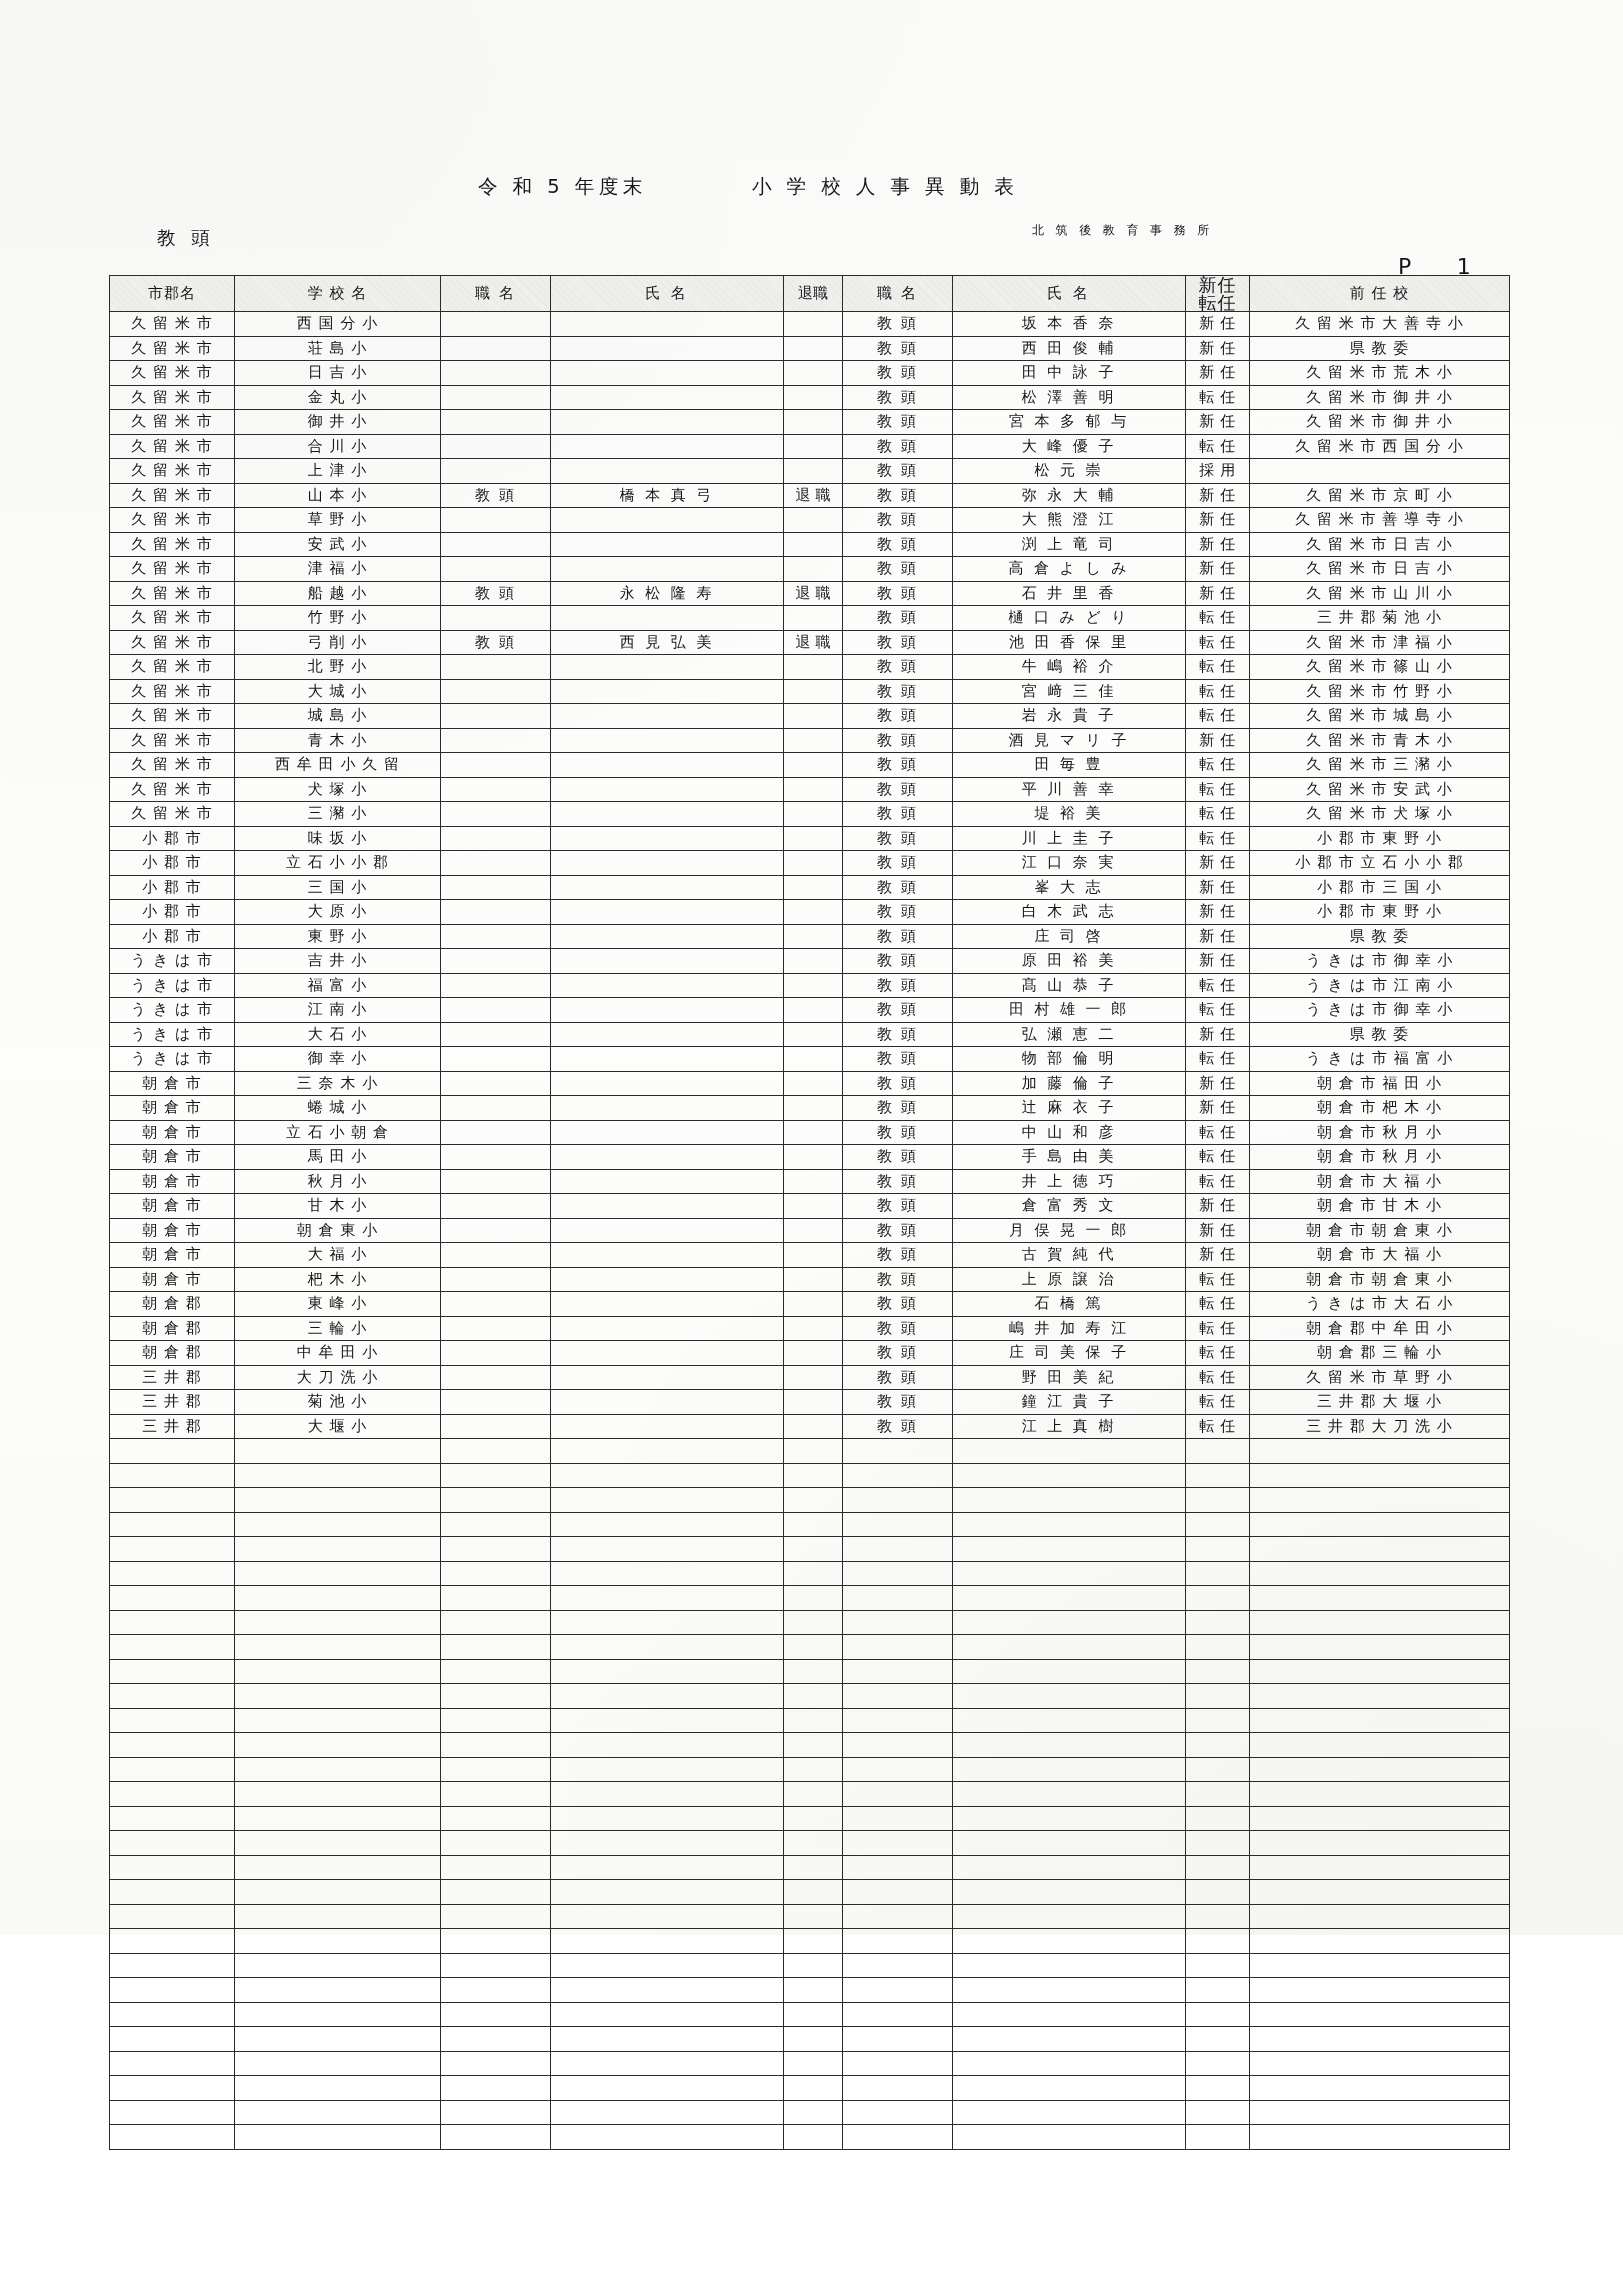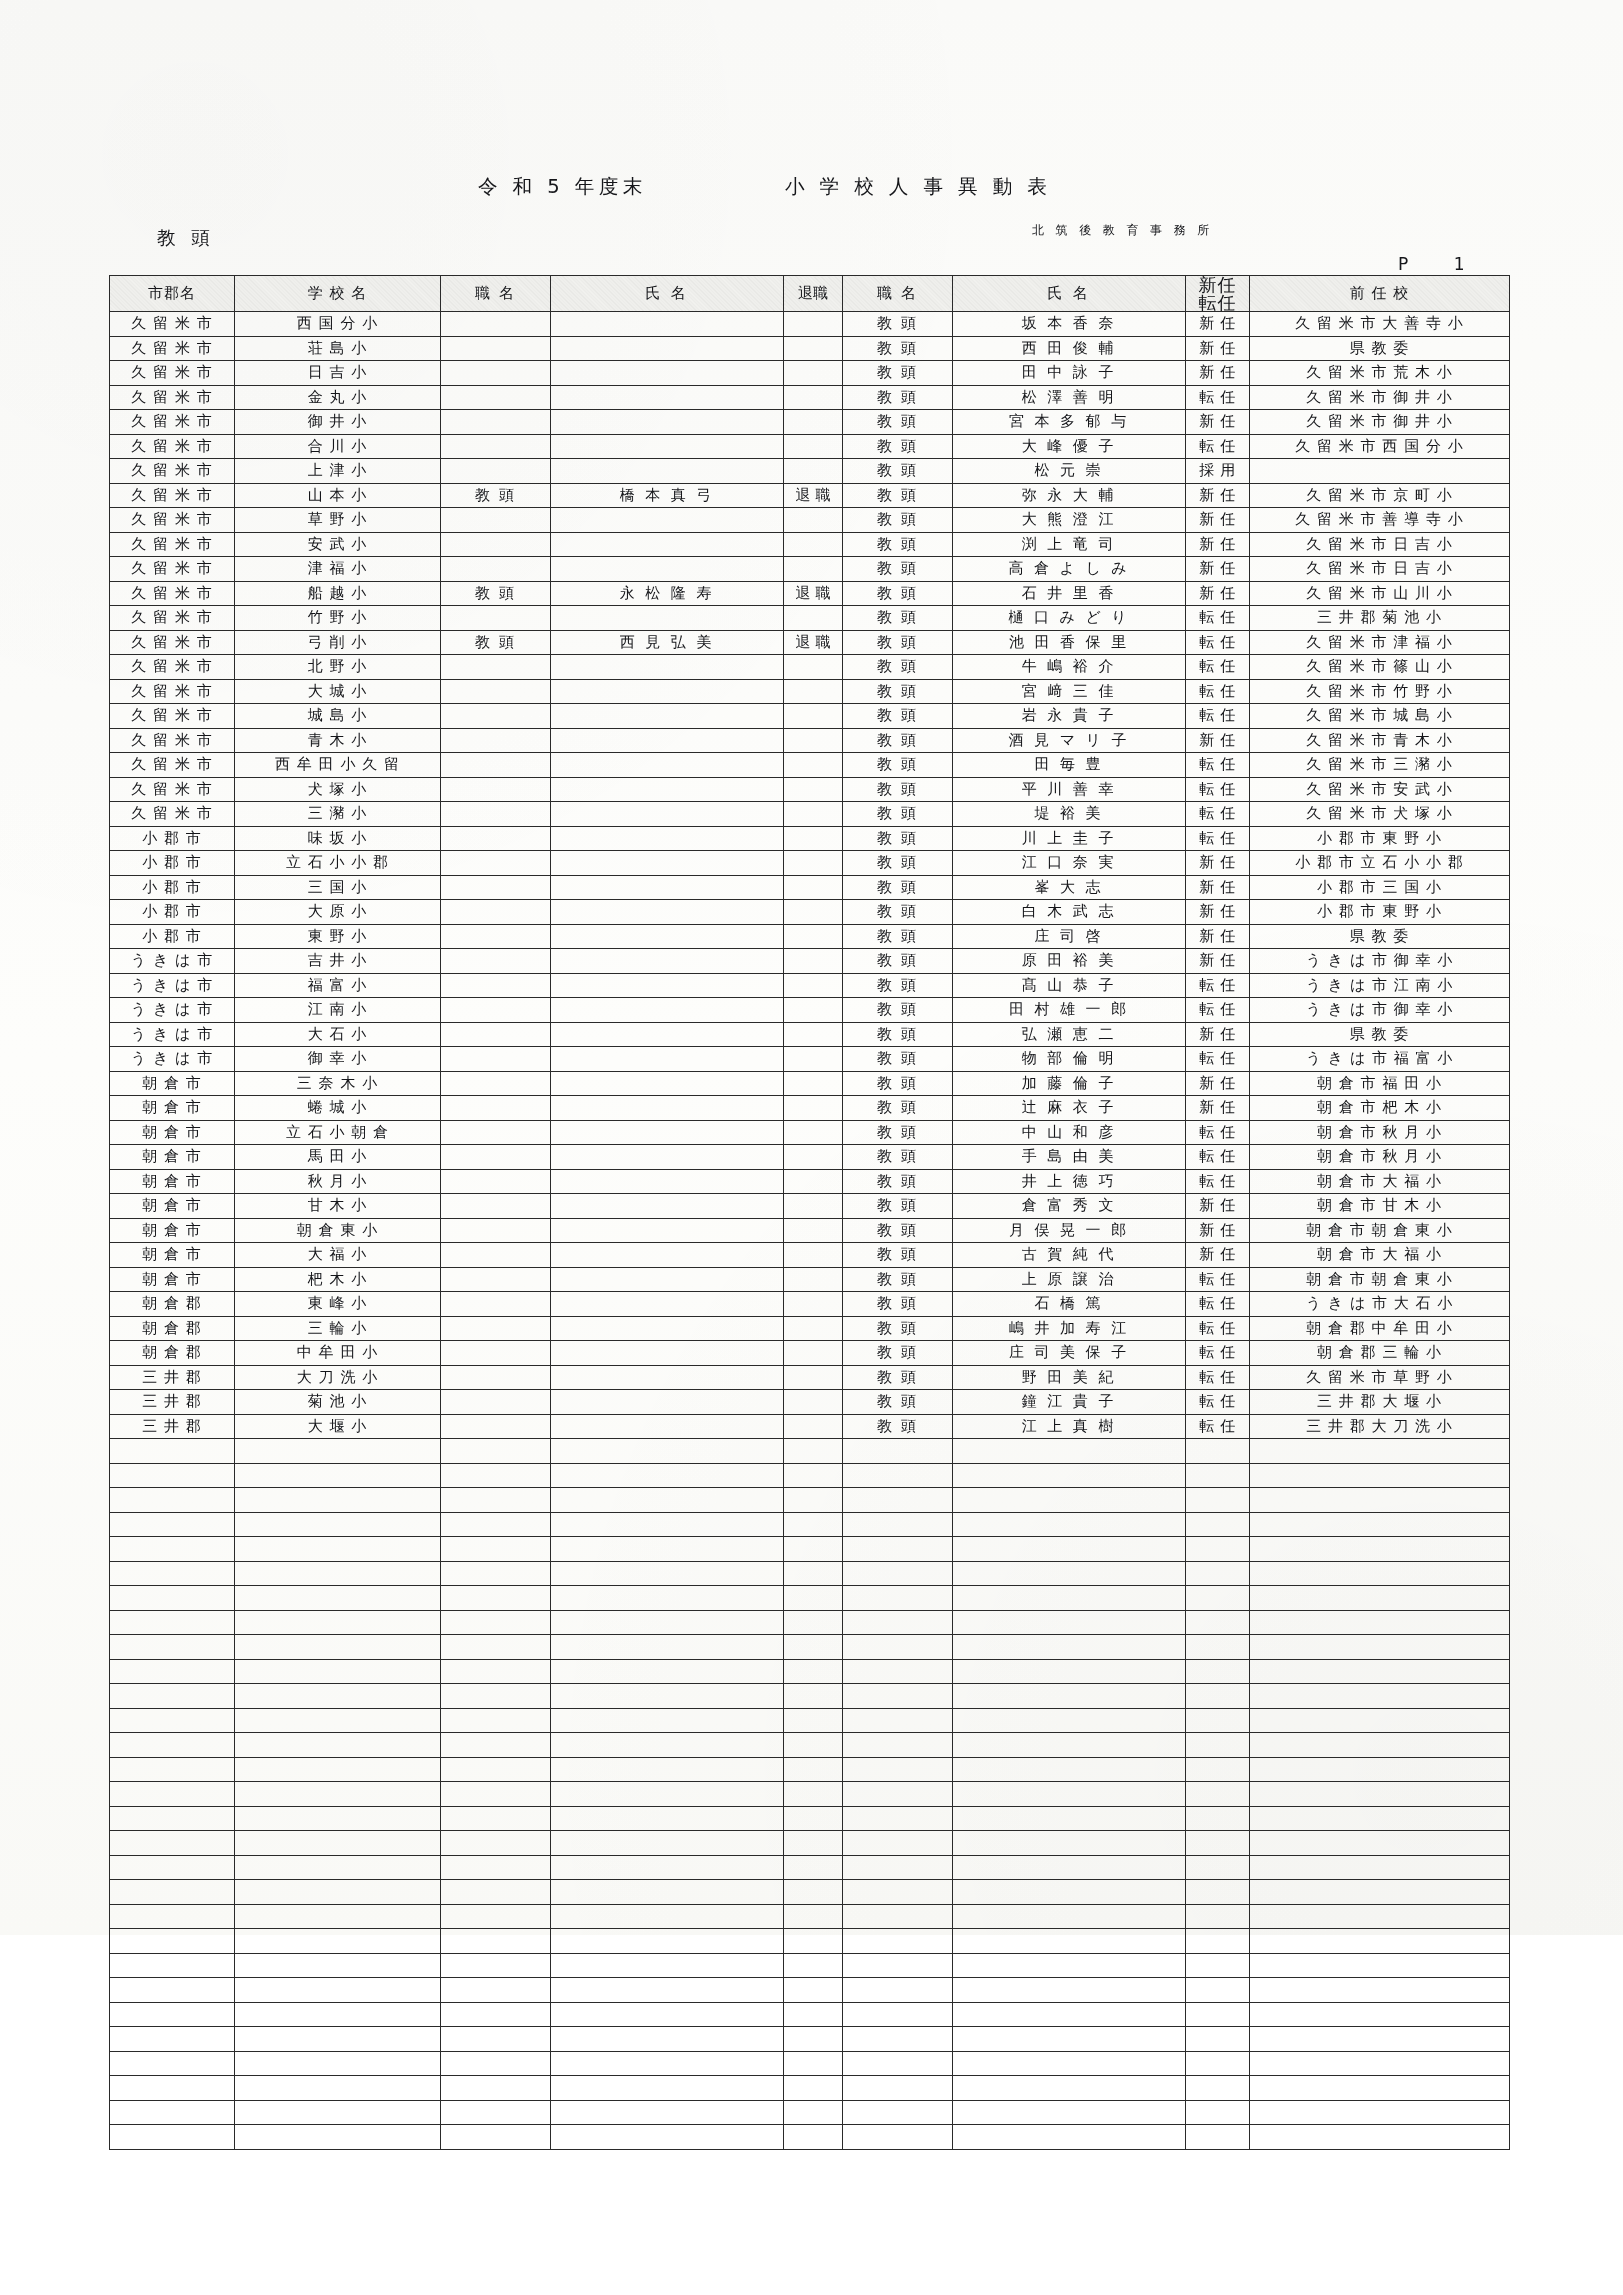--- a/index.html
+++ b/index.html
@@ -35,21 +35,21 @@
   .doc-title {
     position: absolute;
     left: 478px;
     top: 173px;
     font-size: 19.6px;
     letter-spacing: 4.4px;
     white-space: nowrap;
   }
   .doc-title2 {
     position: absolute;
-    left: 785px;
+    left: 752px;
     top: 173px;
     font-size: 19.6px;
     letter-spacing: 4.4px;
     white-space: nowrap;
   }
   .subtitle-left {
     position: absolute;
     left: 157px;
     top: 225px;
     font-size: 18.6px;
@@ -59,21 +59,21 @@
     position: absolute;
     left: 1032px;
     top: 222px;
     font-size: 12px;
     letter-spacing: 3.9px;
   }
   .page-no {
     position: absolute;
     left: 1398px;
     top: 254px;
-    font-size: 17px;
+    font-size: 22px;
     letter-spacing: 1.5px;
   }
   .page-no .num {
     margin-left: 44px;
   }
 
   table.main {
     position: absolute;
     left: 109px;
     top: 275px;

